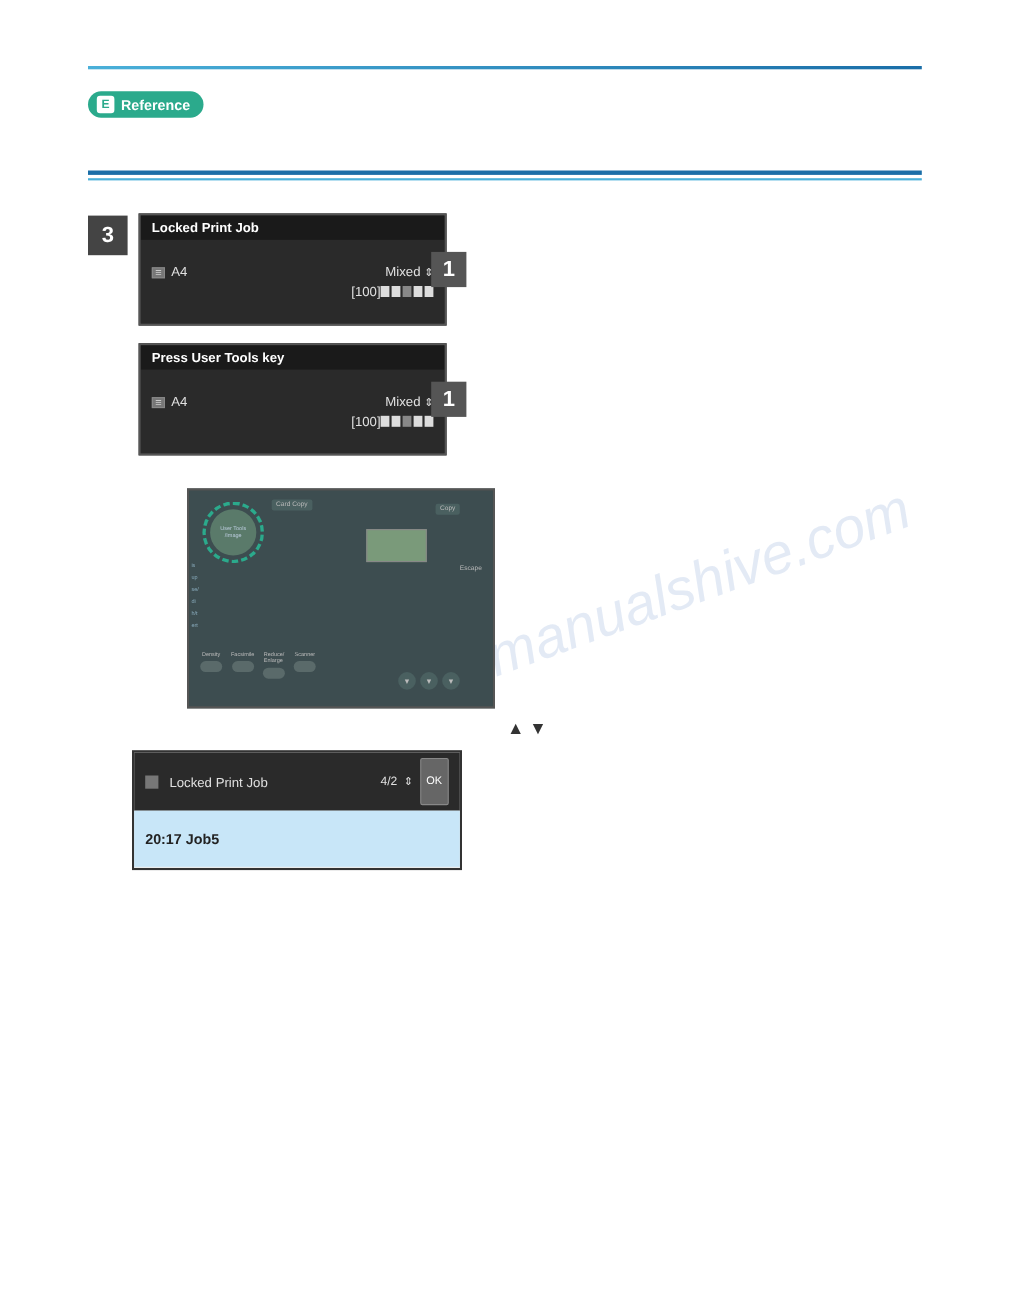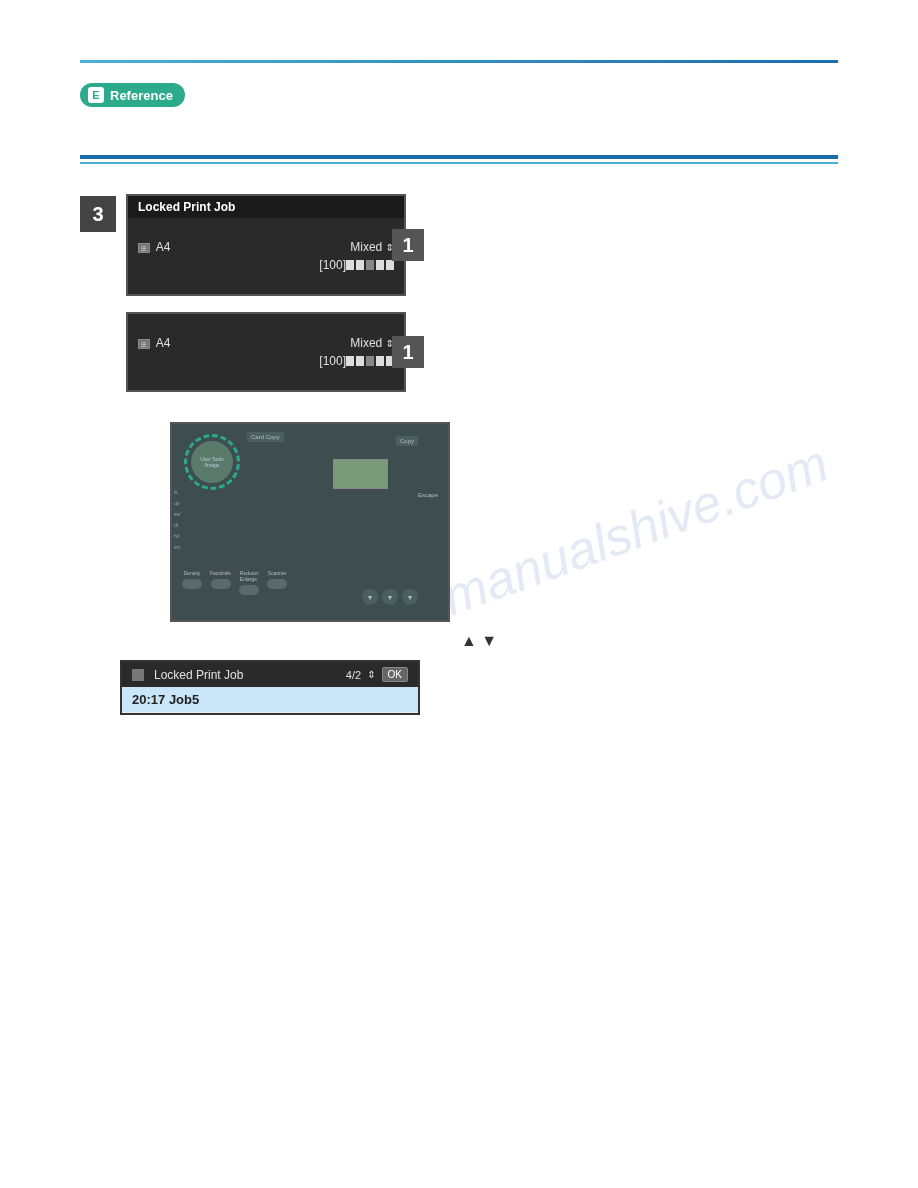--- a/index.html
+++ b/index.html
@@ -209,21 +209,21 @@
     .job-list-header .ok-btn {
       background: #666;
       color: #fff;
       border: 1px solid #888;
       font-size: 10px;
       padding: 1px 5px;
       border-radius: 2px;
     }
 
     .job-list-item {
-      padding: 5px 10px;
+      padding: 18px 10px;
       font-size: 13px;
       color: #222;
       border-bottom: 1px solid #eee;
     }
 
     .job-list-item.selected {
       background: #c8e6f8;
       font-weight: bold;
     }
 
@@ -334,20 +334,21 @@
                 <div class="lcd-block filled"></div>
               </div>
             </div>
           </div>
         </div>
         <div class="lcd-number-badge">1</div>
       </div>
 
       <div class="lcd-panel-wrapper">
         <div class="lcd-panel">
+          <div class="lcd-header">Press User Tools key</div>
           <div class="lcd-body">
             <div class="lcd-row1">
               <span>
                 <span class="print-icon">≡</span>
                 <span>A4</span>
               </span>
               <span>
                 <span>Mixed</span>
                 <span style="font-size:10px;">⇕</span>
               </span>
@@ -439,21 +440,21 @@
   
   <div class="job-list-panel">
     <div class="job-list-header">
       <div style="display:flex; align-items:center; gap:6px;">
         <span class="header-icon" style="background:#777; width:12px; height:12px; display:inline-block;"></span>
         <span>Locked Print Job</span>
       </div>
       <div style="display:flex; align-items:center; gap:6px;">
         <span class="page-fraction">4/2</span>
         <span class="arrow-updown">⇕</span>
-        <span class="ok-btn" style="background:#666; color:#fff; border:1px solid #888; font-size:10px; padding:1px 5px; border-radius:2px;">OK</span>
+        <span class="ok-btn" style="background:#666; color:#fff; border:1px solid #888; font-size:10px; padding:15px 5px; border-radius:2px;">OK</span>
       </div>
     </div>
     <div class="job-list-body">
       <div class="job-list-item selected">
         <span>20:17</span>
         <span> </span>
         <span>Job5</span>
       </div>
     </div>
   </div>

